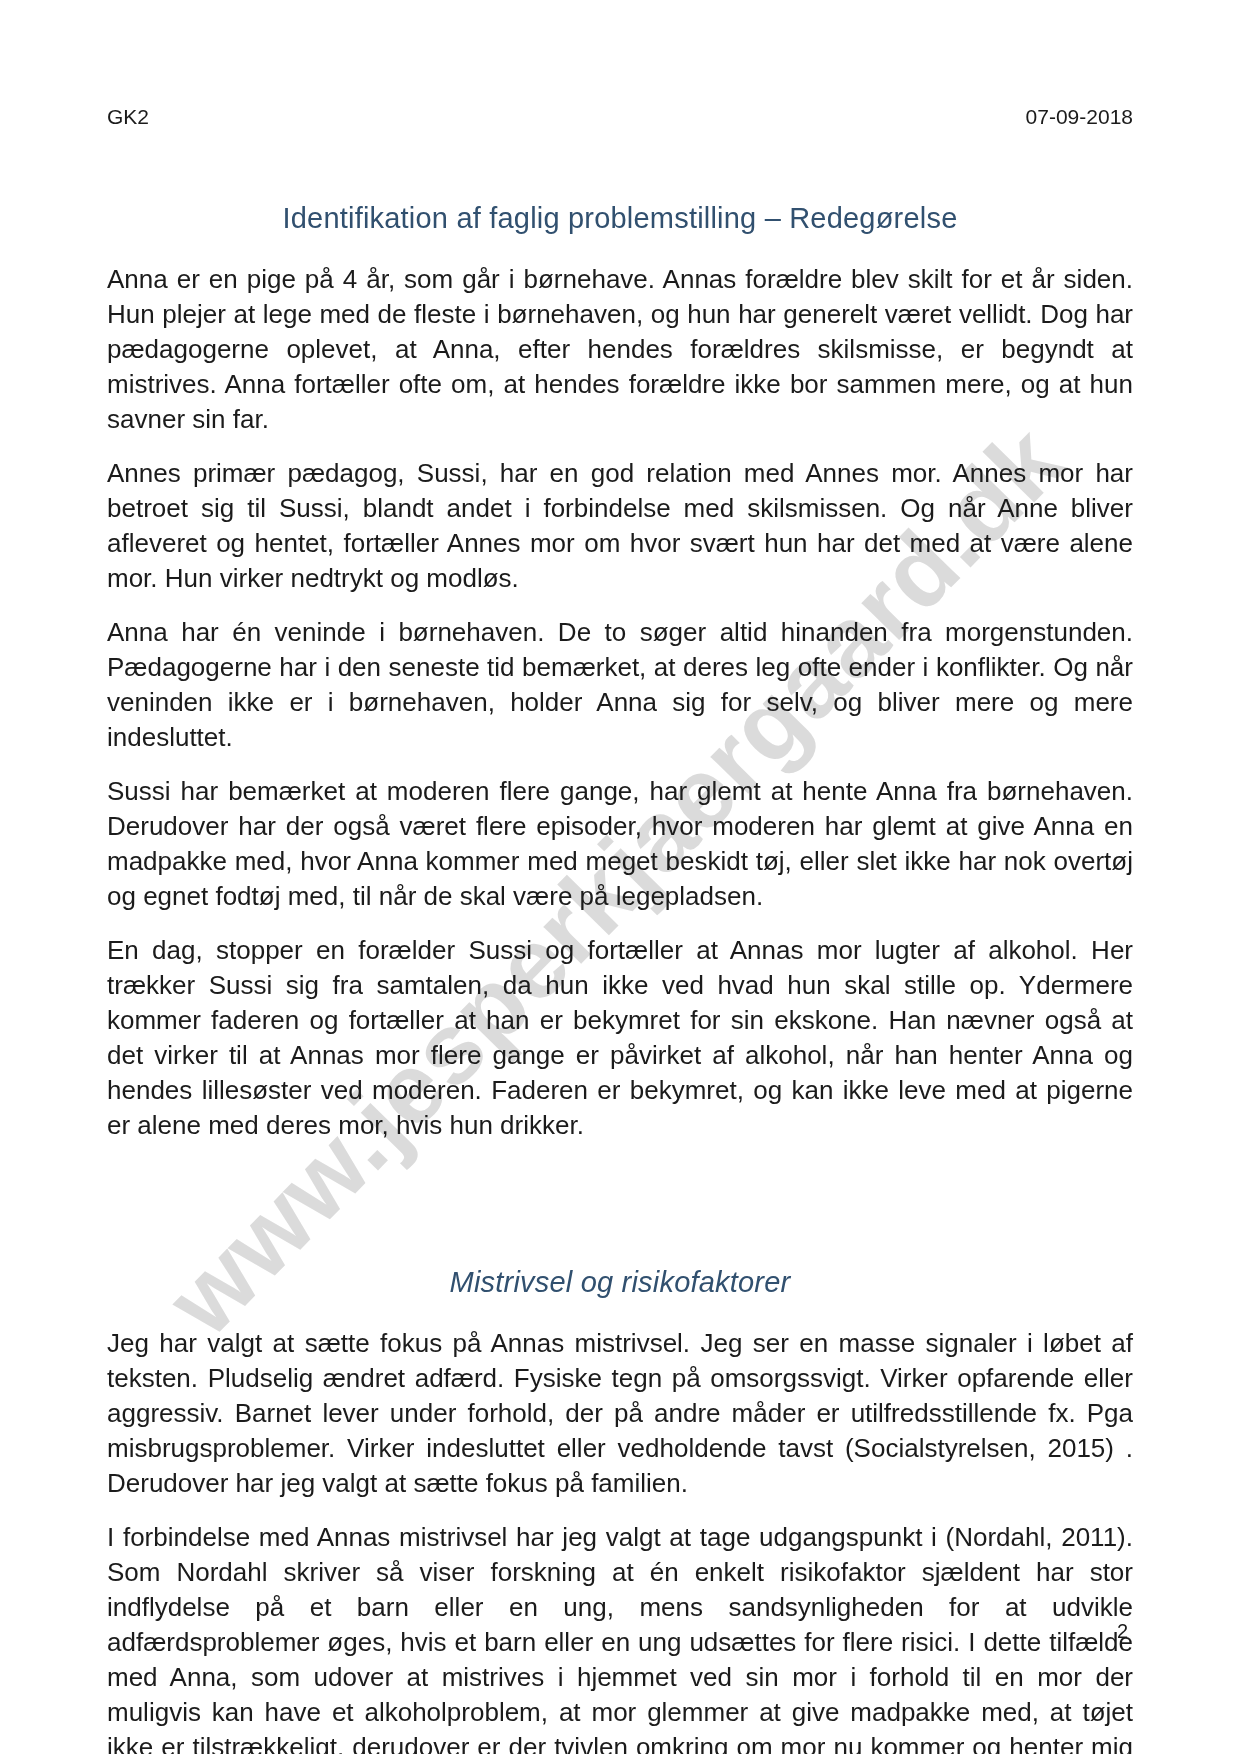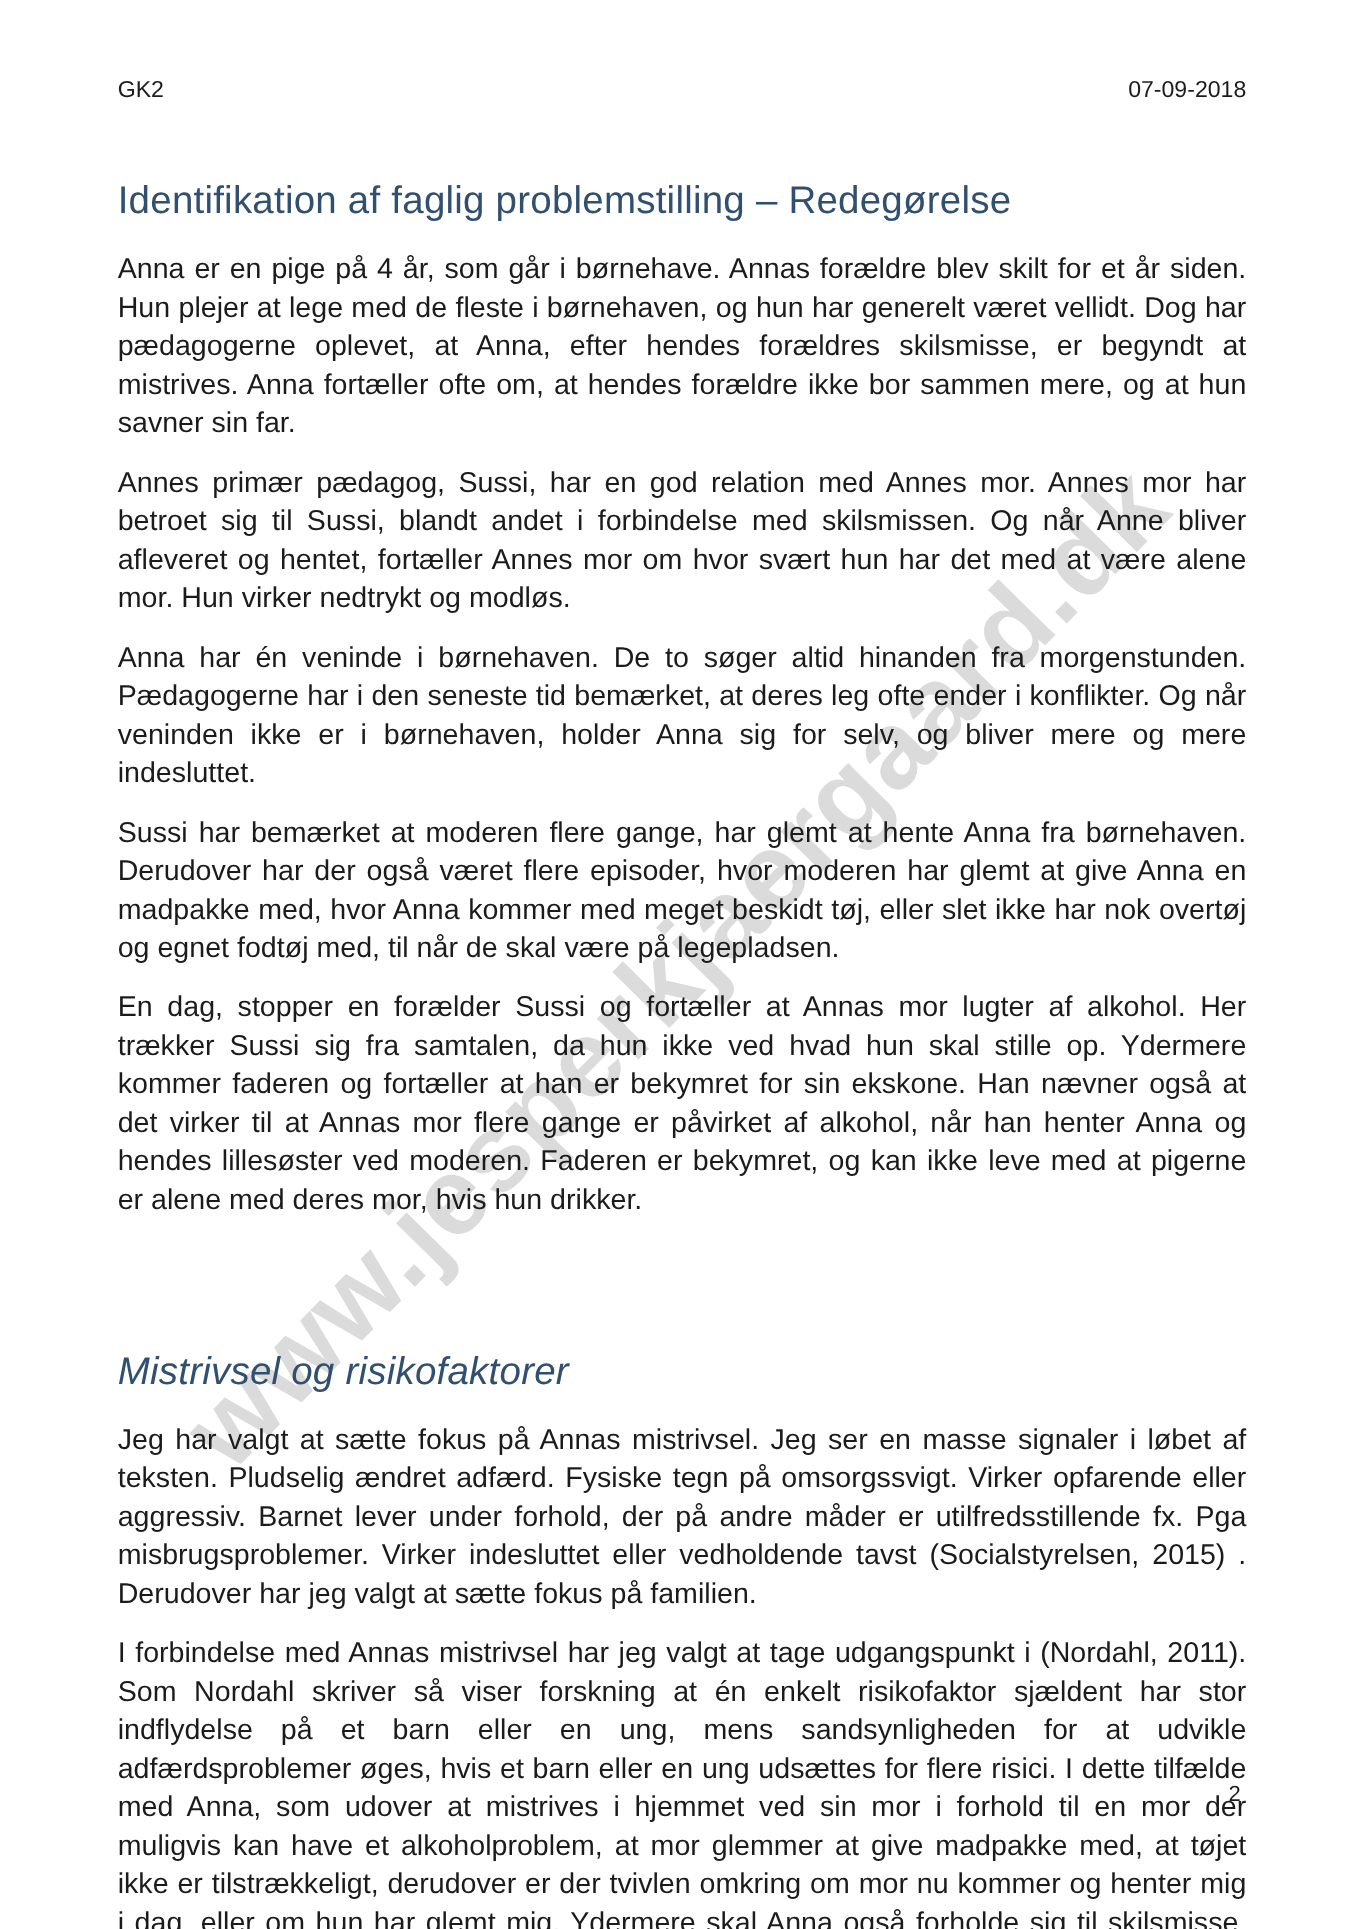--- a/index.html
+++ b/index.html
@@ -43,29 +43,31 @@
   }
 
   .doc-header {
     display: flex;
     justify-content: space-between;
     align-items: baseline;
     padding-top: 70px;
     font-size: 21px;
     line-height: 24px;
     color: var(--body-color);
+    margin-top: 35px;
   }
 
   h1.section-heading {
-    font-size: 35px;
+    font-size: 29px;
     font-weight: 400;
     color: var(--heading-color);
     line-height: 42px;
     margin: 68px 0 23px 0;
     letter-spacing: 0.2px;
+    text-align: center;
   }
 
   h1.section-heading.second {
     margin-top: 118px;
     font-style: italic;
   }
 
   p.body-para {
     font-size: 26px;
     line-height: 35px;

